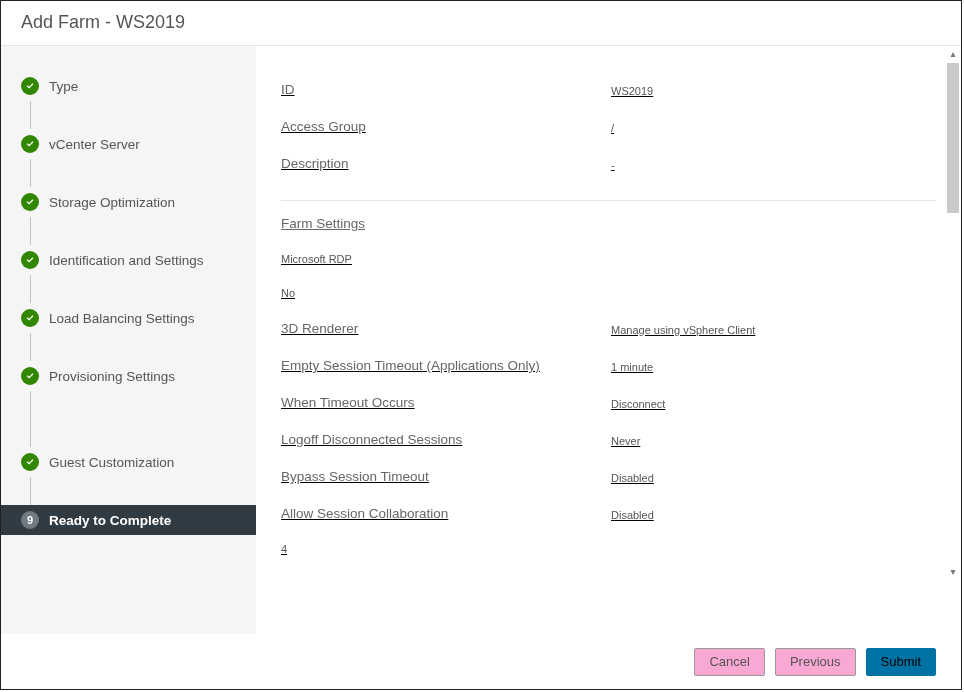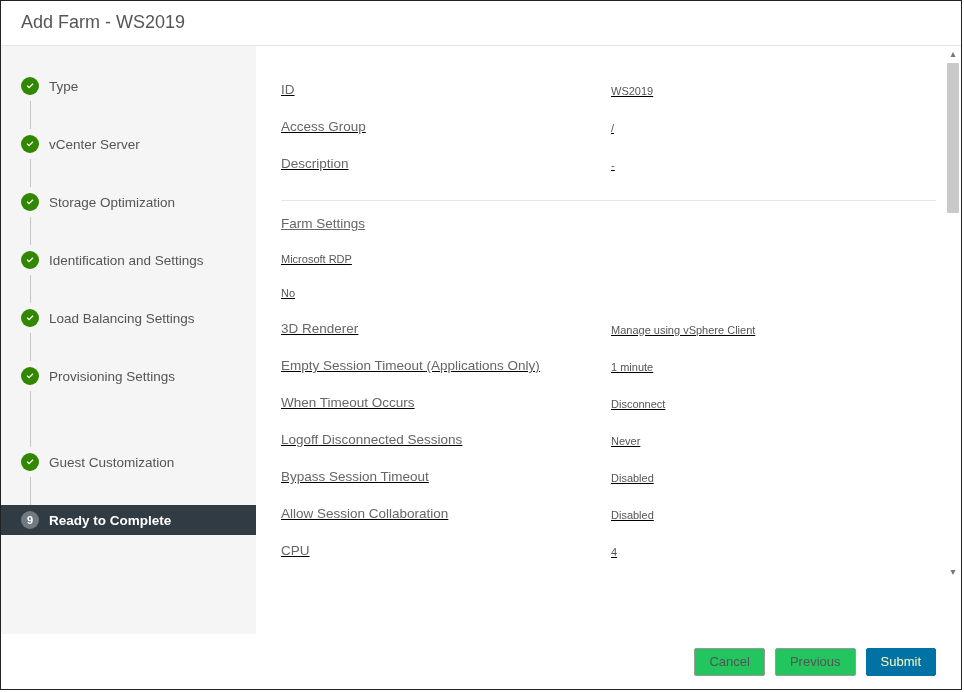--- a/index.html
+++ b/index.html
@@ -105,30 +105,30 @@
     display: flex;
     justify-content: flex-end;
     align-items: center;
     padding: 0 25px;
     gap: 10px;
   }
   .btn {
     height: 28px;
     padding: 0 14px;
     font-size: 13px;
-    background: #22c55e;
+    background: #f9a8d4;
     border: 1px solid #999;
     color: #555;
     border-radius: 2px;
     cursor: pointer;
   }
   .btn.primary {
     background: #0072a3;
     border-color: #0072a3;
-    color: #fef9c3;
+    color: #000000;
   }
   
   .scroll-overlay {
     position: absolute;
     top: 0;
     right: 0;
     width: 16px;
     height: calc(100% - 55px);
     display:flex;
     flex-direction:column;
@@ -282,21 +282,20 @@
       </div>
       <div class="row">
         <div class="label">Bypass Session Timeout</div>
         <div class="value">Disabled</div>
       </div>
       <div class="row">
         <div class="label">Allow Session Collaboration</div>
         <div class="value">Disabled</div>
       </div>
       <div class="row">
-        <div class="label">CPU</div>
         <div class="value">4</div>
       </div>
     </div>
 
     <div class="scroll-overlay">
       <span class="arrow">▴</span>
       <div class="scroll-thumb"></div>
       <span class="arrow">▾</span>
     </div>
 

